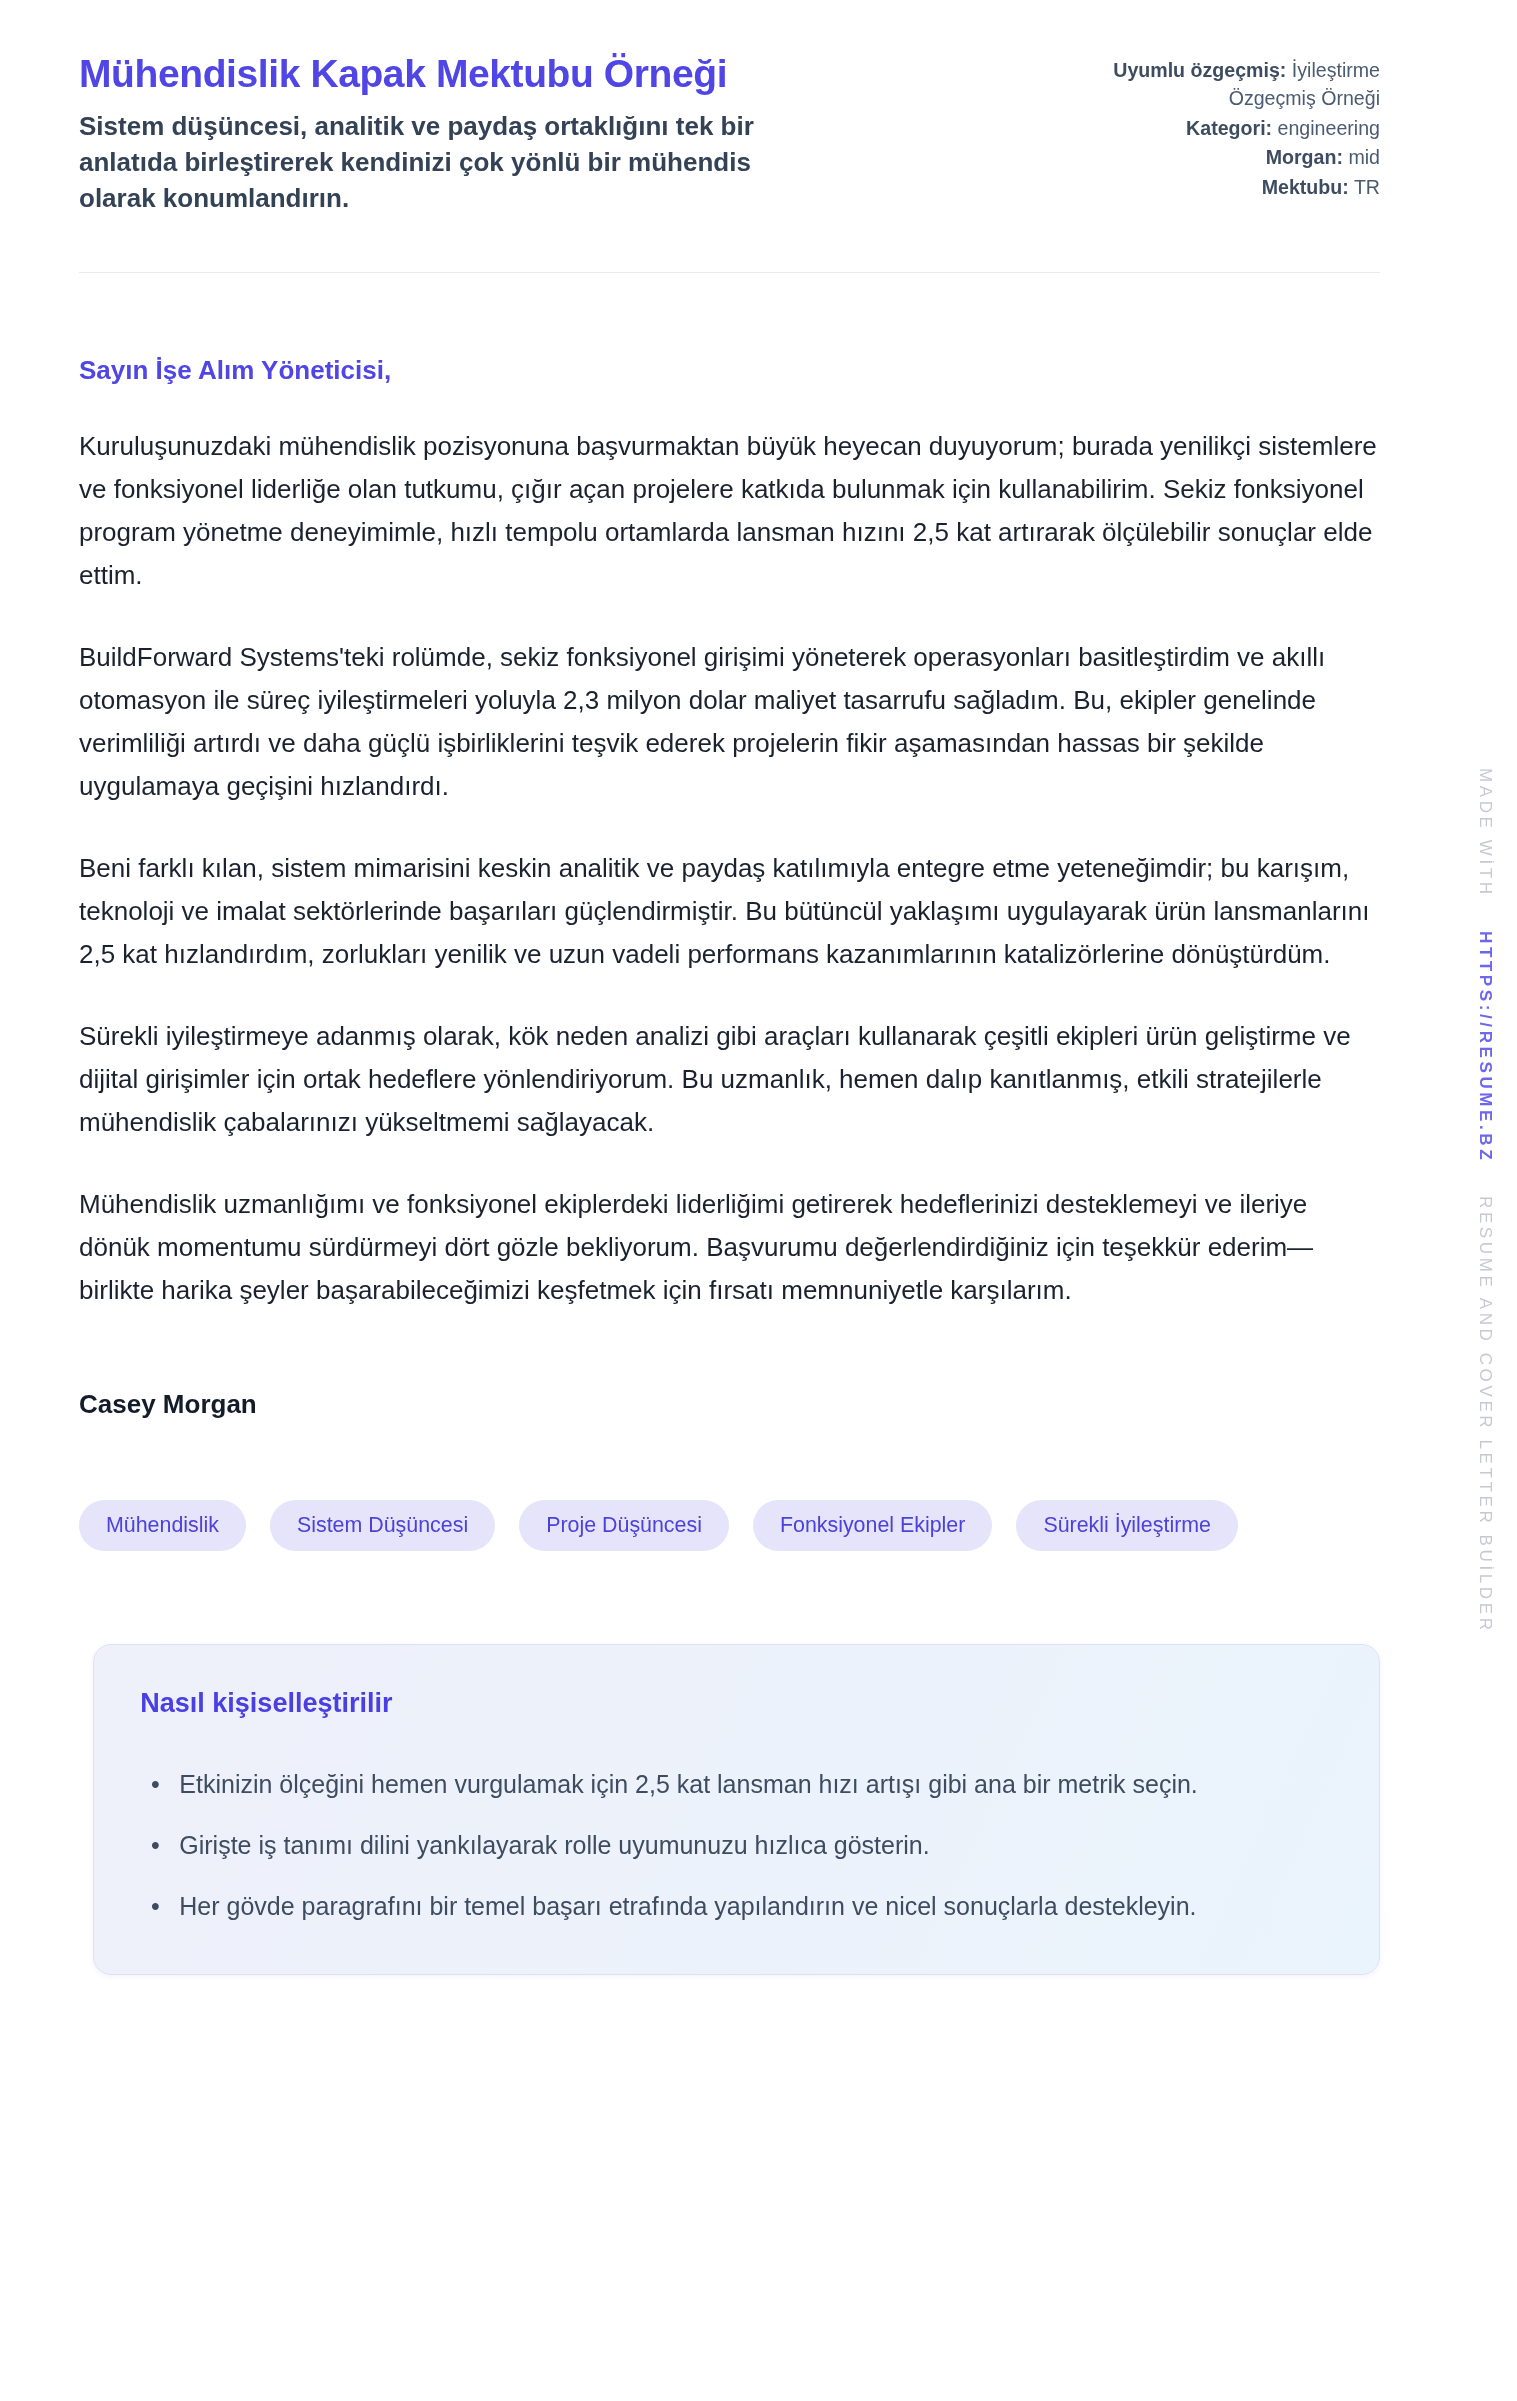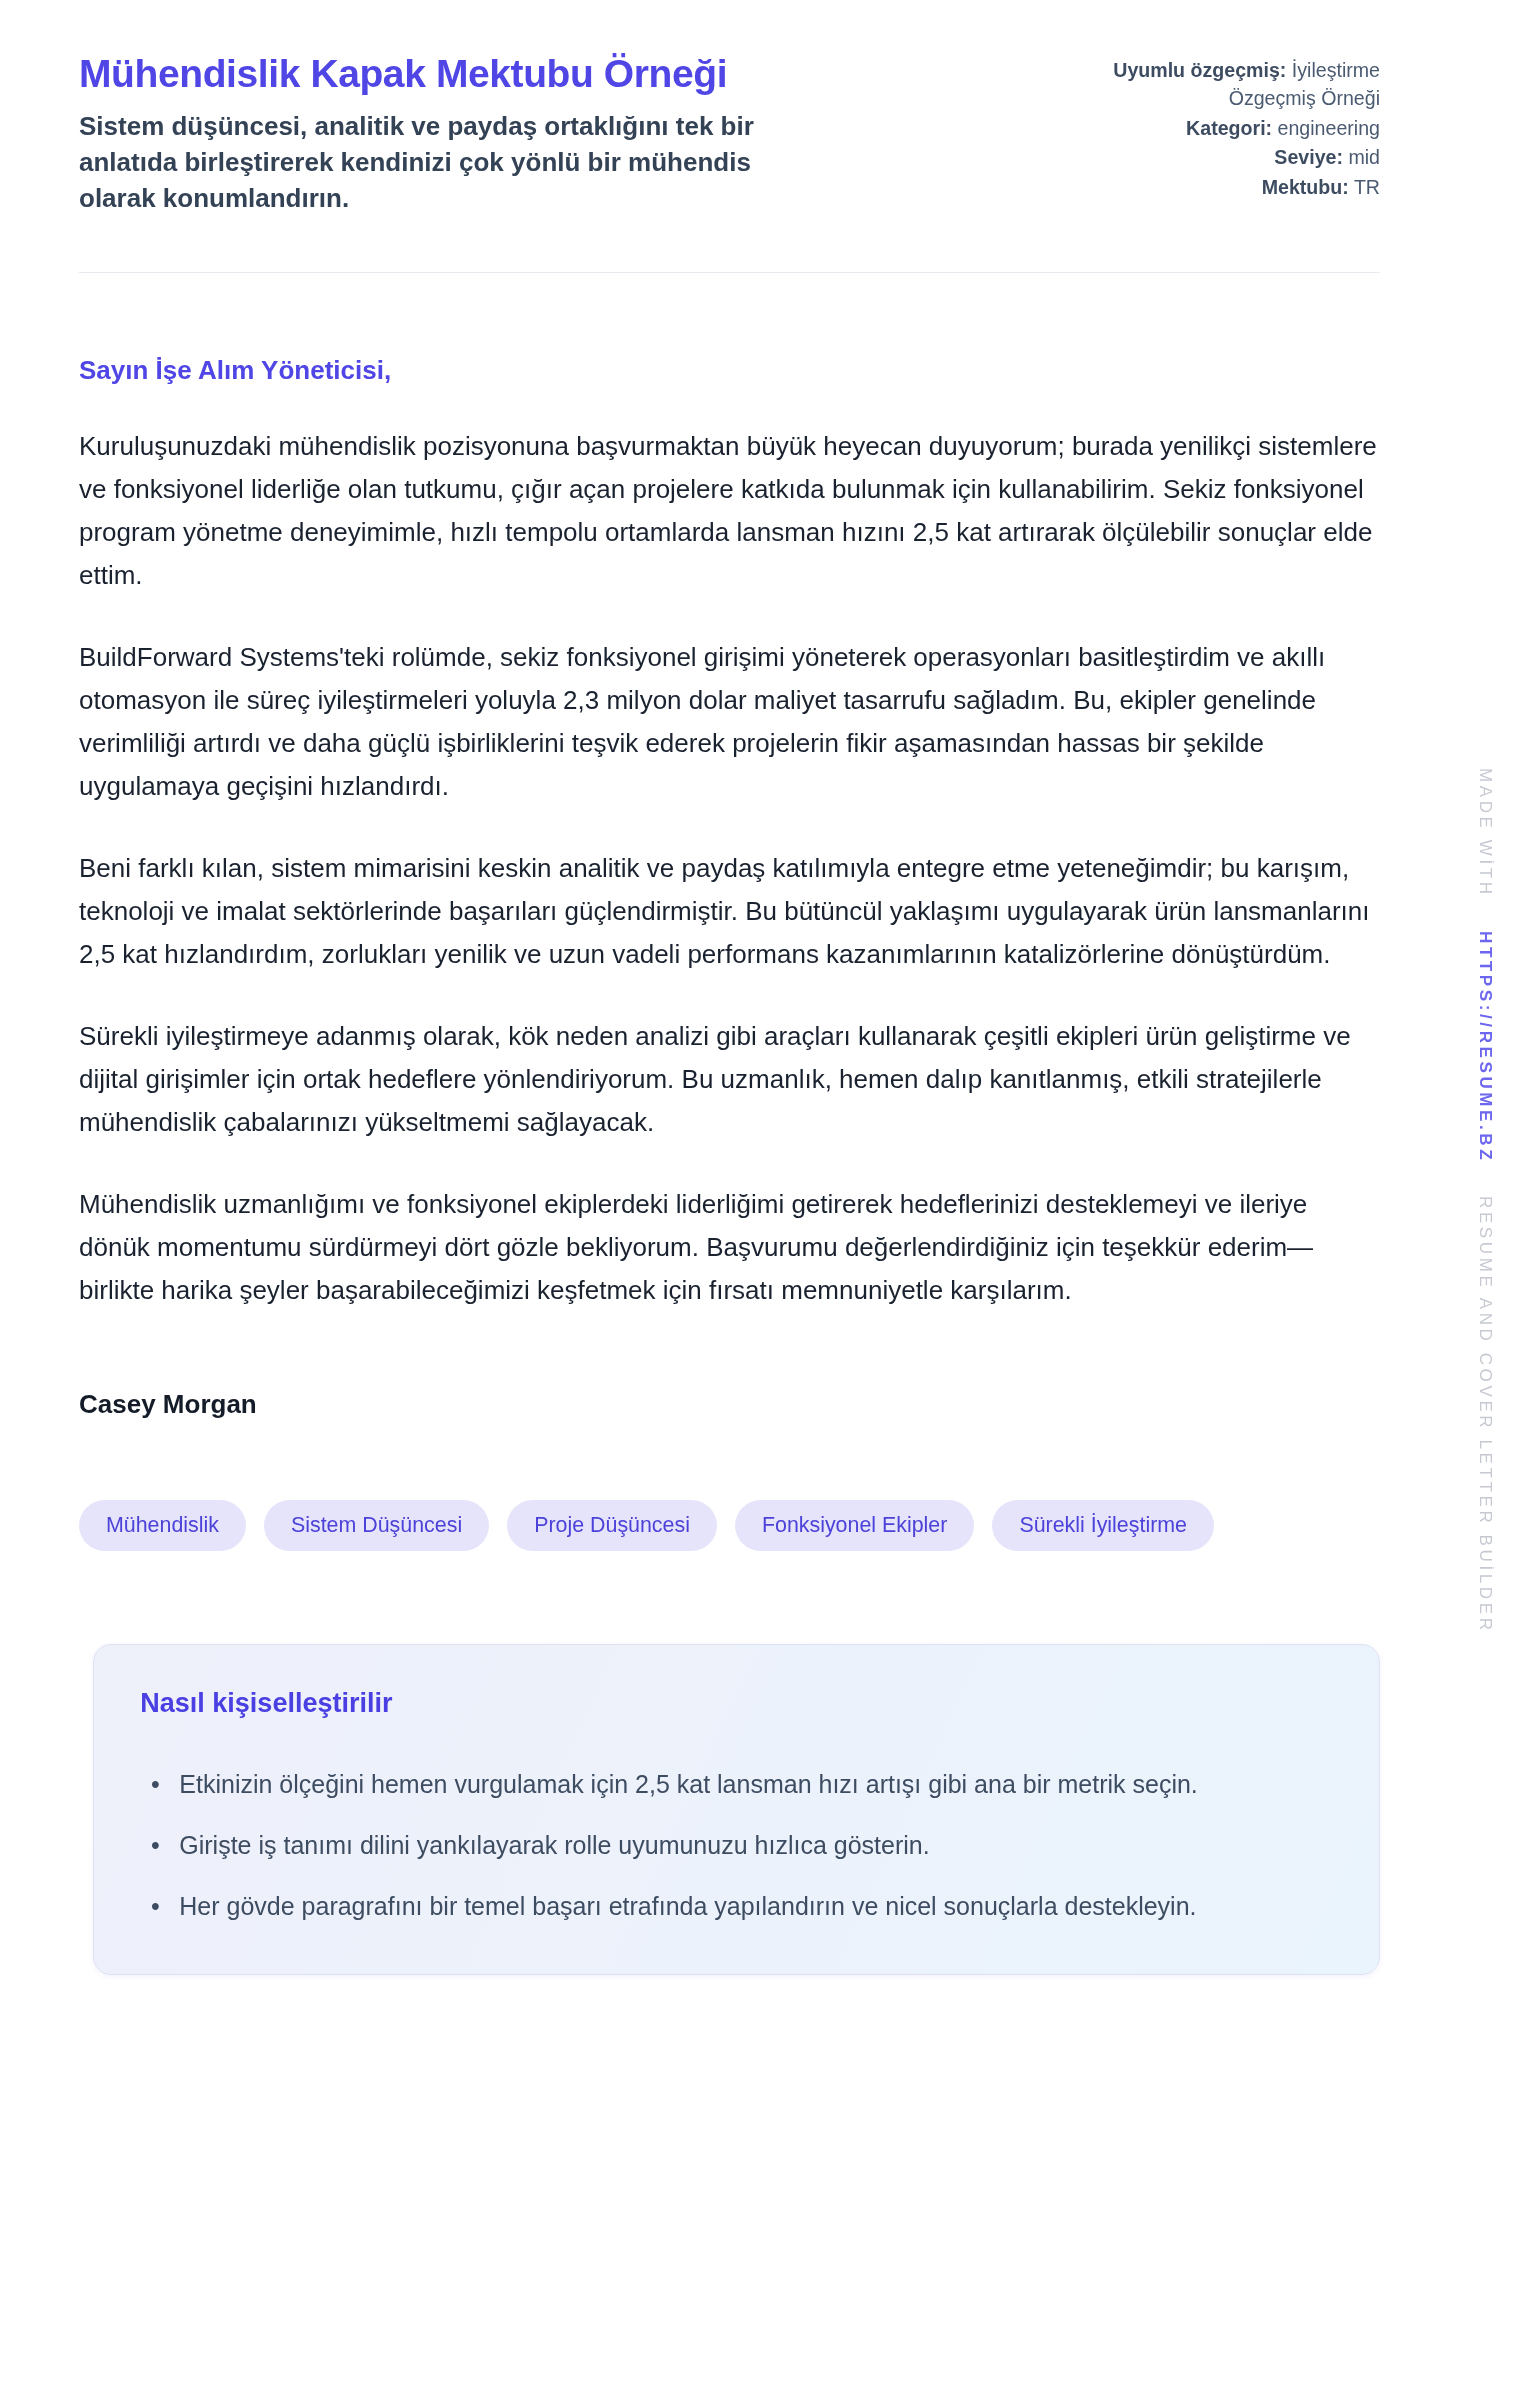--- a/index.html
+++ b/index.html
@@ -76,21 +76,21 @@
   .signature-role {
     margin-top: 21.4px;
     font-size: 26px;
     color: #3a4a5f;
   }
   
   .tags {
     margin-top: 80px;
     display: flex;
     flex-wrap: wrap;
-    gap: 18px;
+    gap: 24px;
   }
   .tag {
     display: inline-block;
     background: #e6e4fa;
     color: #4c42d9;
     font-size: 21.4px;
     line-height: 1;
     padding: 15px 27px;
     border-radius: 8926px;
     white-space: nowrap;
@@ -169,21 +169,21 @@
     <aside class="meta">
       <div class="meta-row">
         <span class="meta-label">Uyumlu özgeçmiş:</span>
         <span class="meta-value">İyileştirme Özgeçmiş Örneği</span>
       </div>
       <div class="meta-row">
         <span class="meta-label">Kategori:</span>
         <span class="meta-value">engineering</span>
       </div>
       <div class="meta-row">
-        <span class="meta-label">Seviye:</span>
+        <span class="meta-label">Morgan:</span>
         <span class="meta-value">mid</span>
       </div>
       <div class="meta-row">
         <span class="meta-label">Mektubu:</span>
         <span class="meta-value">TR</span>
       </div>
     </aside>
   </header>
 
   <hr class="divider">

